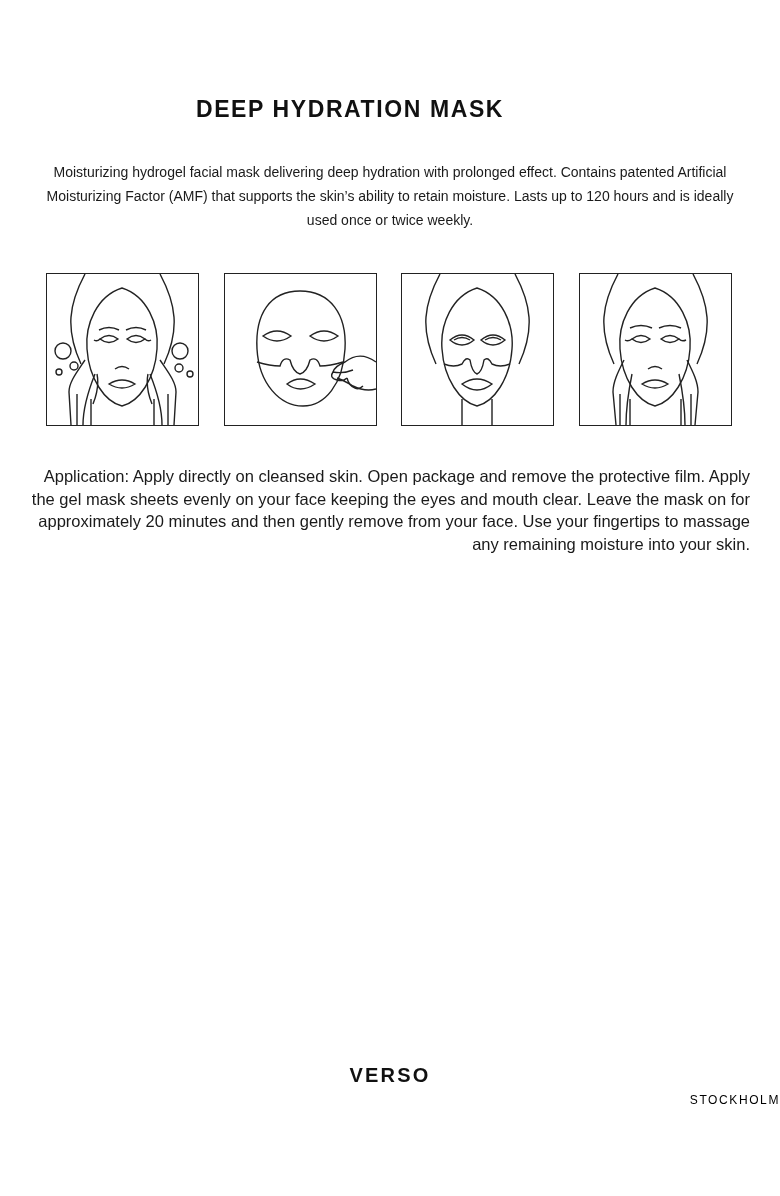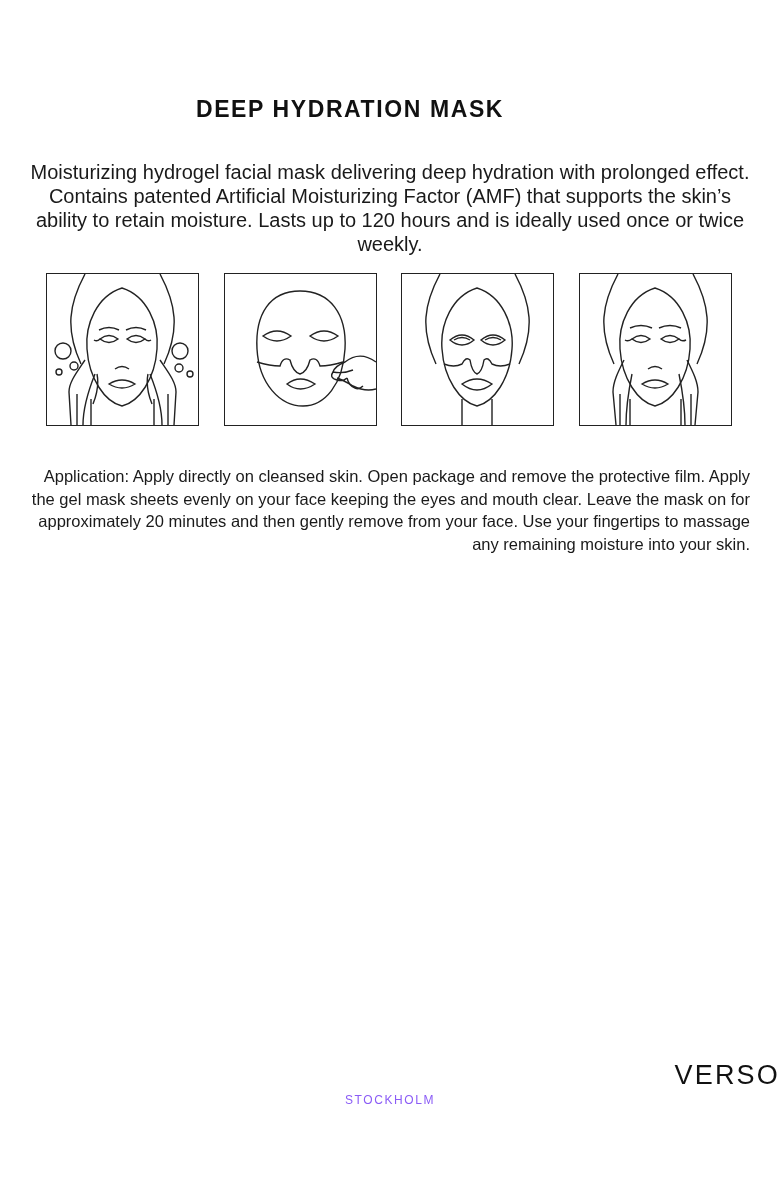--- a/index.html
+++ b/index.html
@@ -1,29 +1,29 @@
 <!DOCTYPE html>
 <html><head>
 <meta charset="utf-8">
 <style>
   html, body { margin:0; padding:0; background:#ffffff; }
   body { width:780px; height:1196px; position:relative; overflow:hidden;
          font-family:"Liberation Sans", "DejaVu Sans", sans-serif; color:#111; }
   .title { position:absolute; top:96px; left:0; width:700px; text-align:center;
            font-size:23px; font-weight:bold; letter-spacing:1.6px; color:#111; }
   .intro { position:absolute; top:160px; left:30px; width:720px; text-align:center;
-           font-size:20px; line-height:24px; color:#1a1a1a; }
+           font-size:14px; line-height:24px; color:#1a1a1a; }
   .steps { position:absolute; top:273px; left:0; width:780px; height:154px; }
   .step { position:absolute; top:0; width:151px; height:151px; border:1.6px solid #222; box-sizing:content-box; overflow:hidden; background:#fff; }
   .step svg { width:151px; height:151px; display:block; }
   .application { position:absolute; top:465px; left:30px; width:720px; text-align:right;
            font-size:16.5px; line-height:22.5px; color:#1a1a1a; }
   .logo { position:absolute; top:1062px; left:0; width:780px; text-align:center; }
-  .logo-line { font-size:27px; font-weight:normal; letter-spacing:2.2px; line-height:27px; color:#111;text-align:right; }
-  .logo-sub { font-size:12px; letter-spacing:1.6px; margin-top:4px; color:#8b5cf6; }
+  .logo-line { font-size:20px; font-weight:bold; letter-spacing:2.2px; line-height:27px; color:#111; }
+  .logo-sub { font-size:12px; letter-spacing:1.6px; margin-top:4px; color:#000000;text-align:right; }
 </style>
 </head>
 <body>
 
 <div class="title">DEEP HYDRATION MASK</div>
 
 <div class="intro">Moisturizing hydrogel facial mask delivering deep hydration with prolonged effect. Contains patented Artificial Moisturizing Factor (AMF) that supports the skin’s ability to retain moisture. Lasts up to 120 hours and is ideally used once or twice weekly.</div>
 
 <div class="steps">
 

